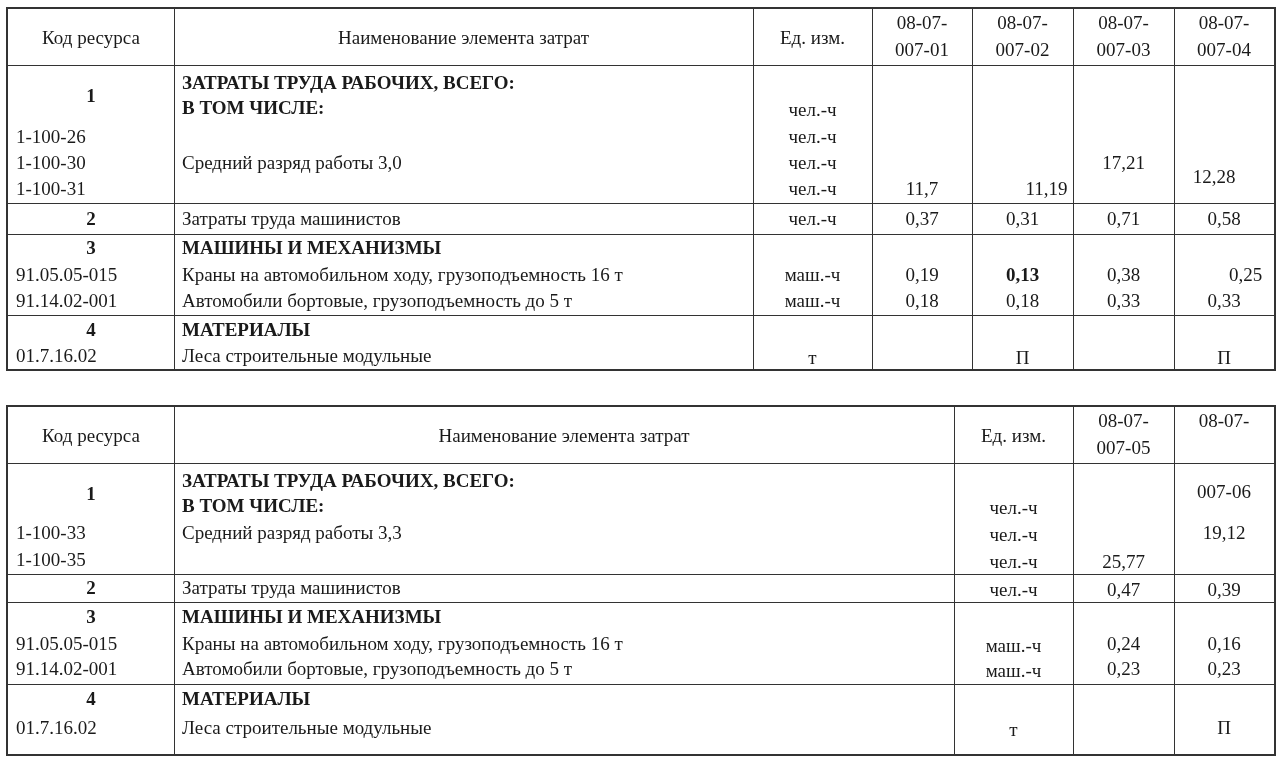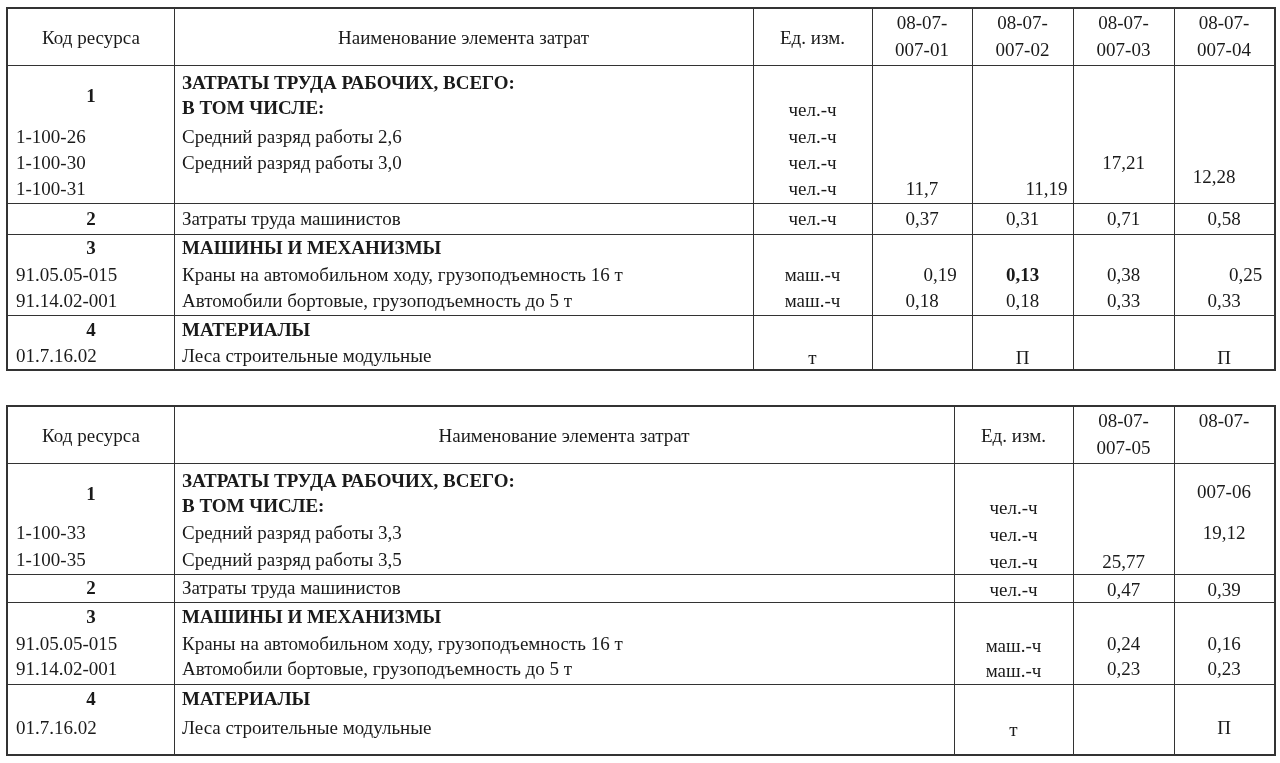--- a/index.html
+++ b/index.html
@@ -40,21 +40,20 @@
   <div class="txt c" style="left:1065px; width:101px; top:28px;">007-03</div>
   <div class="txt c" style="left:1166px; width:100px; top:1px;">08-07-</div>
   <div class="txt c" style="left:1166px; width:100px; top:28px;">007-04</div>
 
   <div class="txt c b" style="left:0; width:166px; top:74px;">1</div>
   <div class="txt b" style="left:174px; top:61px;">ЗАТРАТЫ ТРУДА РАБОЧИХ, ВСЕГО:</div>
   <div class="txt b" style="left:174px; top:86px;">В ТОМ ЧИСЛЕ:</div>
   <div class="txt c" style="left:745px; width:119px; top:88px;">чел.-ч</div>
 
   <div class="txt" style="left:8px; top:115px;">1-100-26</div>
-  <div class="txt" style="left:174px; top:115px;">Средний разряд работы 2,6</div>
   <div class="txt c" style="left:745px; width:119px; top:115px;">чел.-ч</div>
   <div class="txt c" style="left:1166px; width:80px; top:115px;margin-top:40px;">12,28</div>
 
   <div class="txt" style="left:8px; top:141px;">1-100-30</div>
   <div class="txt" style="left:174px; top:141px;">Средний разряд работы 3,0</div>
   <div class="txt c" style="left:745px; width:119px; top:141px;">чел.-ч</div>
   <div class="txt c" style="left:1065px; width:101px; top:141px;">17,21</div>
 
   <div class="txt" style="left:8px; top:167px;">1-100-31</div>
   <div class="txt c" style="left:745px; width:119px; top:167px;">чел.-ч</div>
@@ -68,21 +67,21 @@
   <div class="txt c" style="left:964px; width:101px; top:197px;">0,31</div>
   <div class="txt c" style="left:1065px; width:101px; top:197px;">0,71</div>
   <div class="txt c" style="left:1166px; width:100px; top:197px;">0,58</div>
 
   <div class="txt c b" style="left:0; width:166px; top:226px;">3</div>
   <div class="txt b" style="left:174px; top:226px;">МАШИНЫ И МЕХАНИЗМЫ</div>
 
   <div class="txt" style="left:8px; top:253px;">91.05.05-015</div>
   <div class="txt" style="left:174px; top:253px;">Краны на автомобильном ходу, грузоподъемность 16 т</div>
   <div class="txt c" style="left:745px; width:119px; top:253px;">маш.-ч</div>
-  <div class="txt c" style="left:864px; width:100px; top:253px;margin-left:18px;">0,19</div>
+  <div class="txt c" style="left:864px; width:100px; top:253px;">0,19</div>
   <div class="txt c" style="left:964px; width:101px; top:253px;font-weight:bold;">0,13</div>
   <div class="txt c" style="left:1065px; width:101px; top:253px;">0,38</div>
   <div class="txt c" style="left:1198px; width:79px; top:253px;">0,25</div>
 
   <div class="txt" style="left:8px; top:279px;">91.14.02-001</div>
   <div class="txt" style="left:174px; top:279px;">Автомобили бортовые, грузоподъемность до 5 т</div>
   <div class="txt c" style="left:745px; width:119px; top:279px;">маш.-ч</div>
   <div class="txt c" style="left:864px; width:100px; top:279px;">0,18</div>
   <div class="txt c" style="left:964px; width:101px; top:279px;">0,18</div>
   <div class="txt c" style="left:1065px; width:101px; top:279px;">0,33</div>
@@ -120,21 +119,20 @@
   <div class="txt b" style="left:174px; top:61px;">ЗАТРАТЫ ТРУДА РАБОЧИХ, ВСЕГО:</div>
   <div class="txt b" style="left:174px; top:86px;">В ТОМ ЧИСЛЕ:</div>
   <div class="txt c" style="left:946px; width:119px; top:88px;">чел.-ч</div>
 
   <div class="txt" style="left:8px; top:113px;">1-100-33</div>
   <div class="txt" style="left:174px; top:113px;">Средний разряд работы 3,3</div>
   <div class="txt c" style="left:946px; width:119px; top:115px;">чел.-ч</div>
   <div class="txt c" style="left:1166px; width:100px; top:113px;">19,12</div>
 
   <div class="txt" style="left:8px; top:140px;">1-100-35</div>
-  <div class="txt" style="left:174px; top:140px;">Средний разряд работы 3,5</div>
   <div class="txt c" style="left:946px; width:119px; top:142px;">чел.-ч</div>
   <div class="txt c" style="left:1065px; width:101px; top:142px;">25,77</div>
 
   <div class="txt c b" style="left:0; width:166px; top:168px;">2</div>
   <div class="txt" style="left:174px; top:168px;">Затраты труда машинистов</div>
   <div class="txt c" style="left:946px; width:119px; top:170px;">чел.-ч</div>
   <div class="txt c" style="left:1065px; width:101px; top:170px;">0,47</div>
   <div class="txt c" style="left:1166px; width:100px; top:170px;">0,39</div>
 
   <div class="txt c b" style="left:0; width:166px; top:197px;">3</div>

